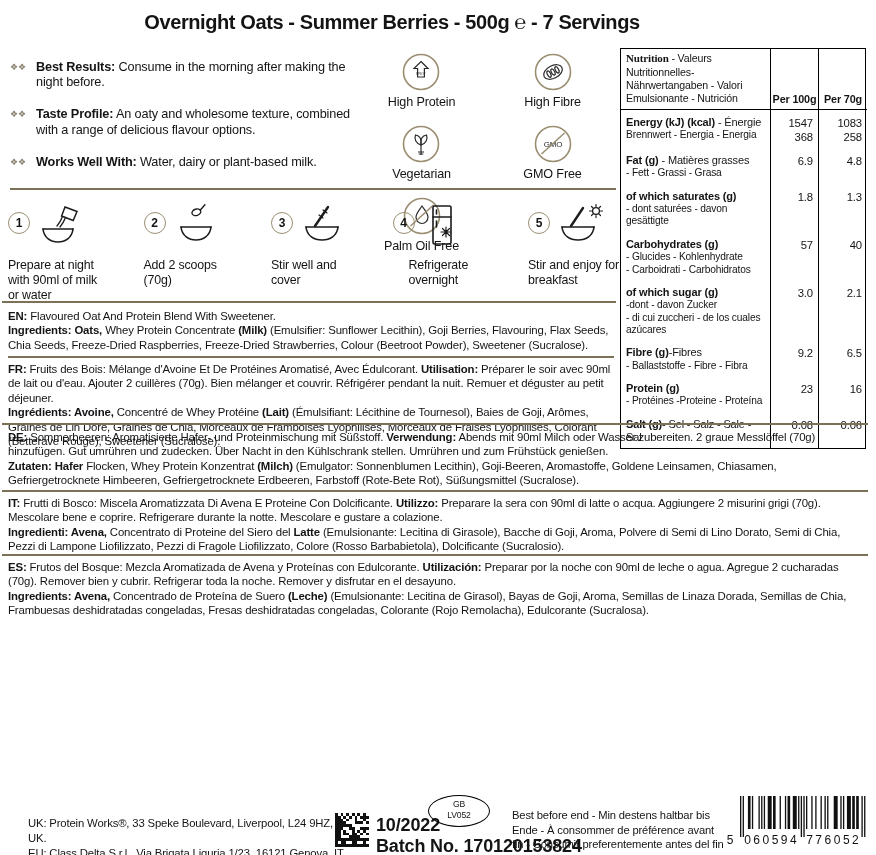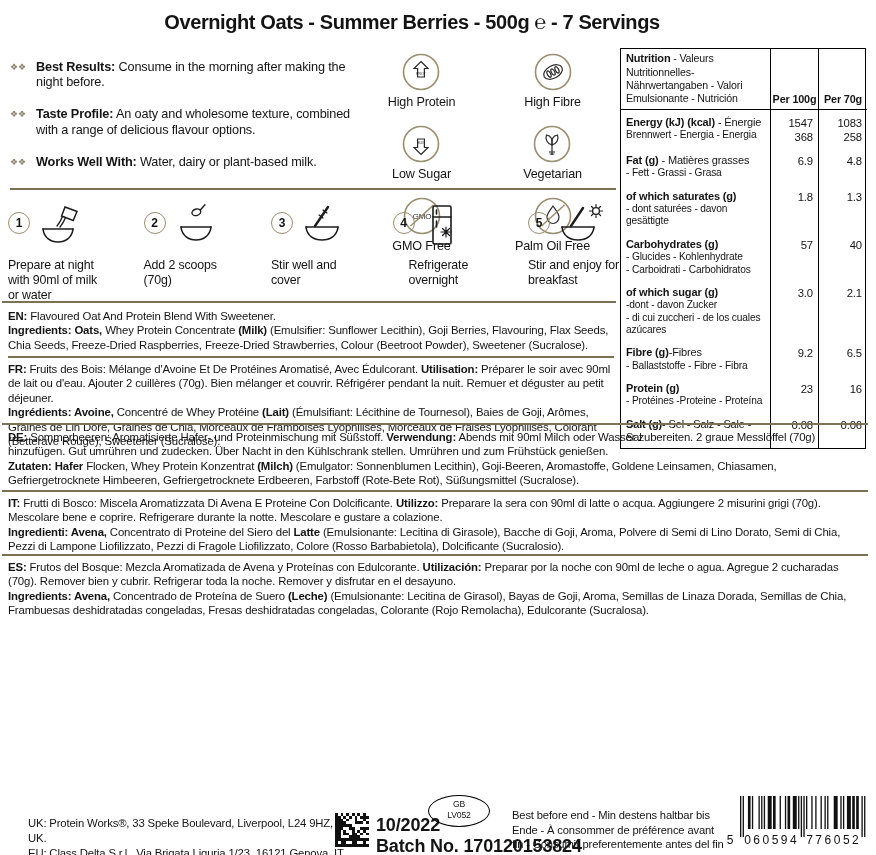--- a/index.html
+++ b/index.html
@@ -1,17 +1,17 @@
 <!DOCTYPE html>
 <html><head>
 <meta charset="utf-8">
 <style>
   html,body{margin:0;padding:0;background:#fff;width:876px;height:855px;overflow:hidden;}
   body{font-family:"Liberation Sans","DejaVu Sans",sans-serif;color:#141414;letter-spacing:-0.15px;}
-  .page{position:absolute;inset:0;width:784px;height:855px;background:#fff;padding-left:40px;}
+  .page{position:absolute;inset:0;width:784px;height:855px;background:#fff;}
   .b{font-weight:700;}
 
   .title{position:absolute;top:11px;left:0;width:100%;text-align:center;
          font-size:20px;font-weight:700;letter-spacing:-0.4px;}
 
   
   .features{position:absolute;left:10px;top:60px;width:350px;display:flex;flex-direction:column;gap:17px;}
   .feature{display:flex;gap:7px;font-size:12.7px;line-height:1.2;}
   .bullet{color:#8b8270;font-size:9px;flex:0 0 19px;padding-top:2px;letter-spacing:0;}
 
@@ -42,21 +42,21 @@
   .step:nth-of-type(2) .step-caption{width:86px;}
   .step:nth-of-type(3) .step-caption{width:80px;}
   .step:nth-of-type(4) .step-caption{width:78px;margin-left:16px;}
   .step:nth-of-type(5) .step-caption{width:92px;}
 
   
   .nutrition{position:absolute;left:620px;top:48px;width:246px;border:1.6px solid #000;
              display:grid;grid-template-columns:149px 48px 49px;box-sizing:border-box;background:#fff;}
   .nt-cell{padding:3px 5px 4px 5px;box-sizing:border-box;}
   .nt-head{border-bottom:1.6px solid #000;font-size:10.6px;line-height:1.24;}
-  .nt-head .b{font-size:11px;}
+  .nt-head .b{font-size:11px;font-family:Liberation Serif, serif;}
   .nt-headval{border-bottom:1.6px solid #000;border-left:1.6px solid #000;display:flex;
               align-items:flex-end;justify-content:center;font-size:10.8px;font-weight:700;padding-bottom:4px;}
   .nt-label{font-size:11px;line-height:1.2;padding-top:6px;}
   .nt-sub{font-size:10.2px;font-weight:400;line-height:1.22;}
   .nt-val{border-left:1.6px solid #000;text-align:right;font-size:11.3px;line-height:1.25;padding-top:6px;}
 
   
   .lang{position:absolute;font-size:11.4px;line-height:1.27;}
   #lang-en{left:8px;top:309px;width:608px;}
   #lang-fr{left:8px;top:362px;width:608px;}
@@ -110,28 +110,20 @@
       <svg width="40" height="40" viewBox="0 0 40 40">
         <circle cx="20" cy="20" r="17.5" fill="none" stroke="#9b8f72" stroke-width="1.6"></circle>
         <g transform="rotate(-28 20 20)" stroke="#2a2a2a" stroke-width="1.2" fill="none">
           <ellipse cx="20" cy="20" rx="10" ry="6.3"></ellipse>
           <ellipse cx="15.5" cy="20" rx="1.6" ry="3.4"></ellipse>
           <ellipse cx="20" cy="20" rx="1.6" ry="3.4"></ellipse>
           <ellipse cx="24.5" cy="20" rx="1.6" ry="3.4"></ellipse>
         </g>
       </svg>
       <div class="badge-label">High Fibre</div>
-    </div>
-    <div class="badge">
-      <svg width="40" height="40" viewBox="0 0 40 40">
-        <circle cx="20" cy="20" r="17.5" fill="none" stroke="#9b8f72" stroke-width="1.6"></circle>
-        <path d="M20,30.5 l7,-7 h-3.6 v-8.5 h-6.8 v8.5 h-3.6 z" fill="none" stroke="#2a2a2a" stroke-width="1.2"></path>
-        <text x="20" y="20.2" font-size="3.6" text-anchor="middle" fill="#2a2a2a" font-family="Liberation Sans, sans-serif">SUG</text>
-      </svg>
-      <div class="badge-label">Low Sugar</div>
     </div>
     <div class="badge">
       <svg width="40" height="40" viewBox="0 0 40 40">
         <circle cx="20" cy="20" r="17.5" fill="none" stroke="#9b8f72" stroke-width="1.6"></circle>
         <g stroke="#2a2a2a" stroke-width="1.2" fill="none">
           <path d="M20,31 v-10"></path>
           <path d="M20,21 c-5,-1.5 -7,-6 -5.5,-10 c4.5,0.5 6.5,5 5.5,10 z"></path>
           <path d="M20,21 c5,-1.5 7,-6 5.5,-10 c-4.5,0.5 -6.5,5 -5.5,10 z"></path>
           <path d="M17,28 h6 M17.7,30 h4.6"></path>
         </g>

